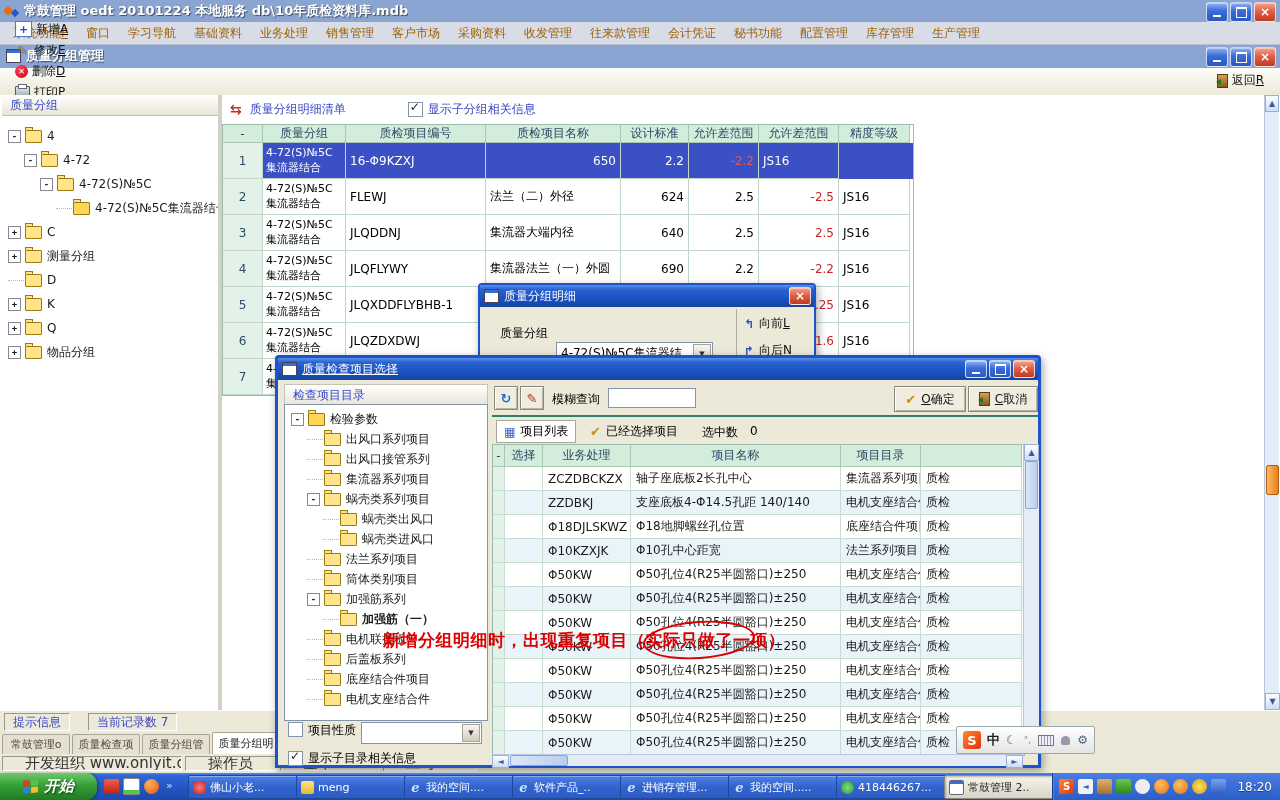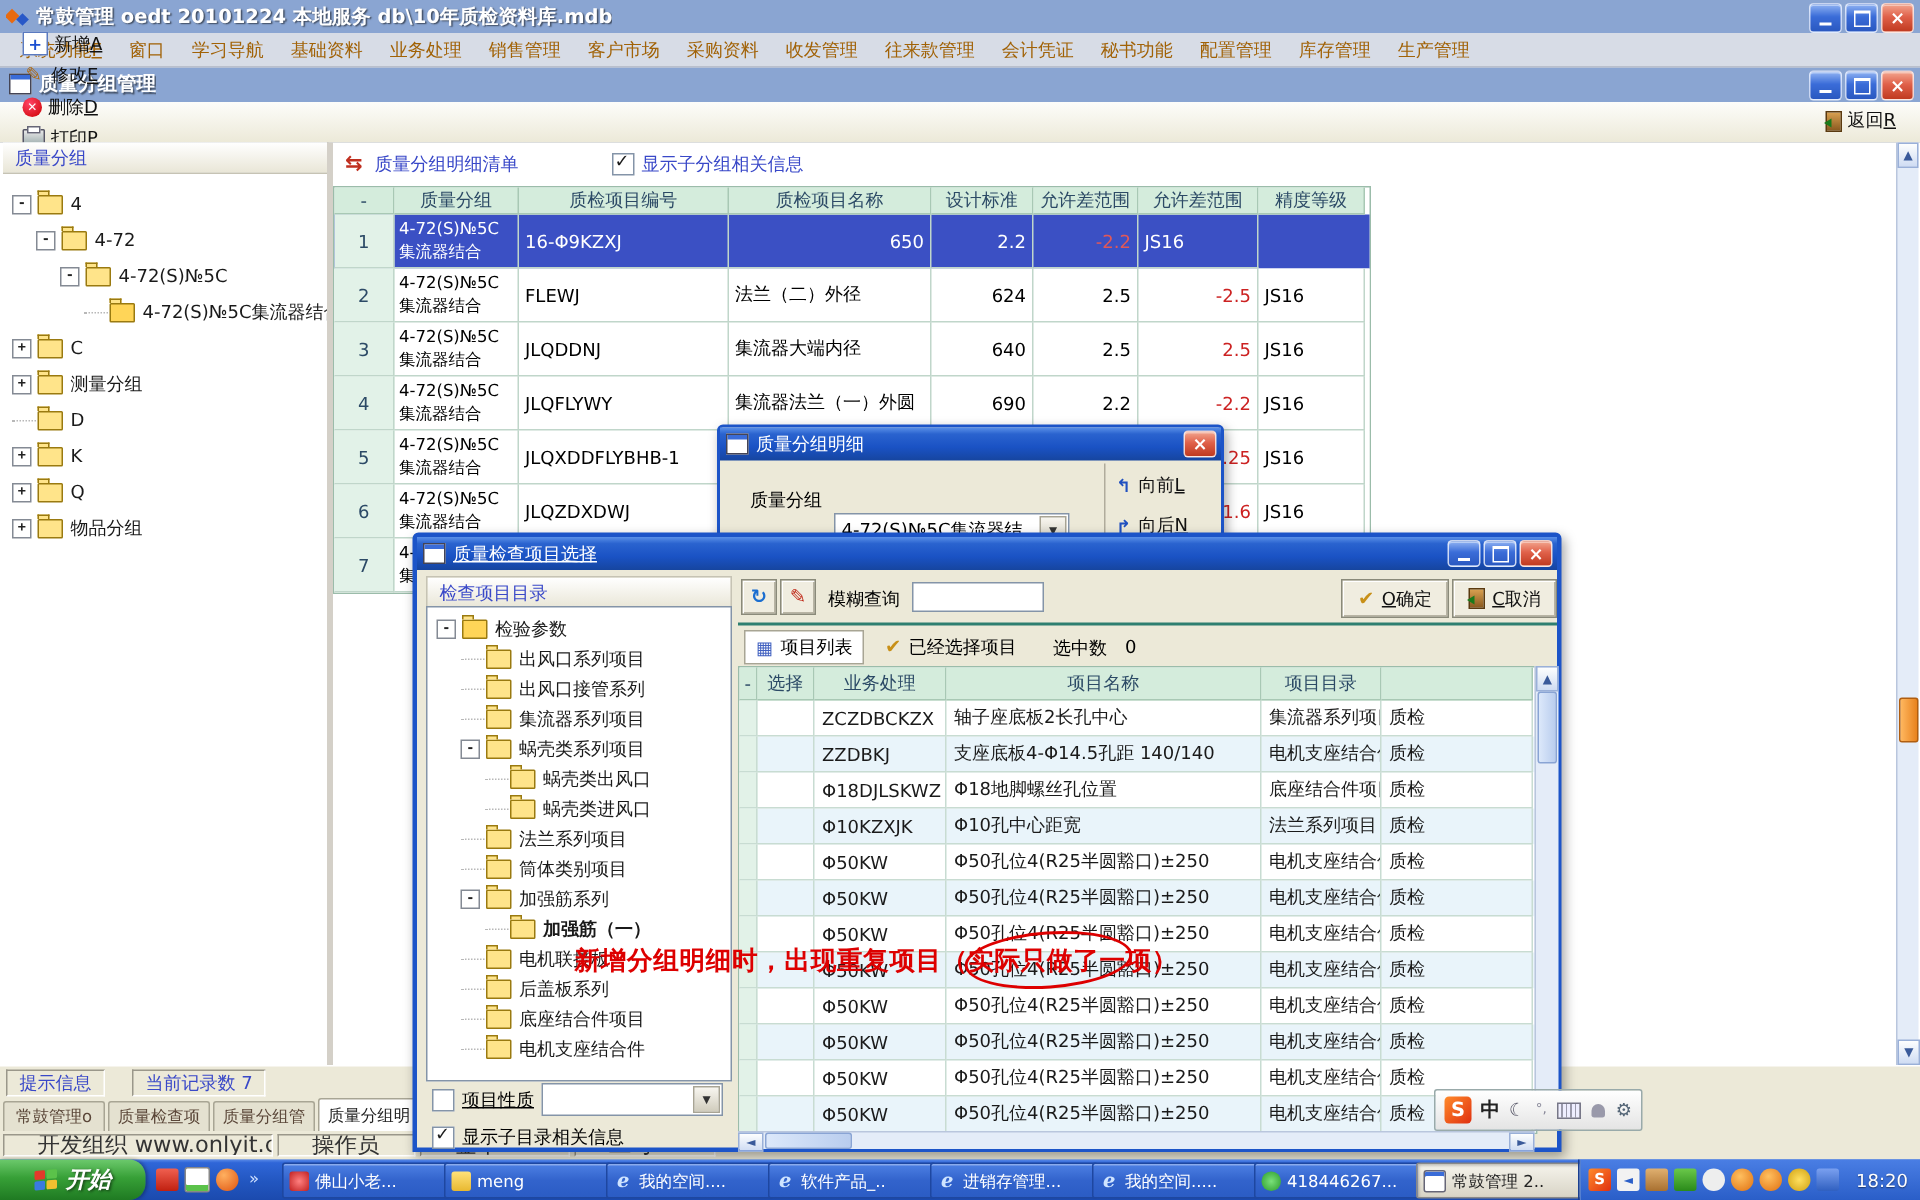--- a/index.html
+++ b/index.html
@@ -583,21 +583,21 @@
             <span class="folder"></span>
             <span class="tree-label">底座结合件项目</span>
           </div>
           <div class="tree-row" style="padding-left: 22px;">
             <span class="expander-sp"></span>
             <span class="folder"></span>
             <span class="tree-label">电机支座结合件</span>
           </div>
         </div>
     </div>
-    <div class="abs" style="left:10px;top:364px;display:flex;align-items:center;gap:5px;text-decoration:underline;">
+    <div class="abs" style="left:10px;top:364px;display:flex;gap:5px;">
       <span class="cb"></span>
       <span>项目性质</span>
       <span class="combo" style="width:96px;height:20px;">
           <span class="drop">▼</span>
         </span>
     </div>
     <div class="abs" style="left:10px;top:392px;display:flex;align-items:center;gap:5px;">
       <span class="cb checked"></span>
       <span>显示子目录相关信息</span>
     </div>

